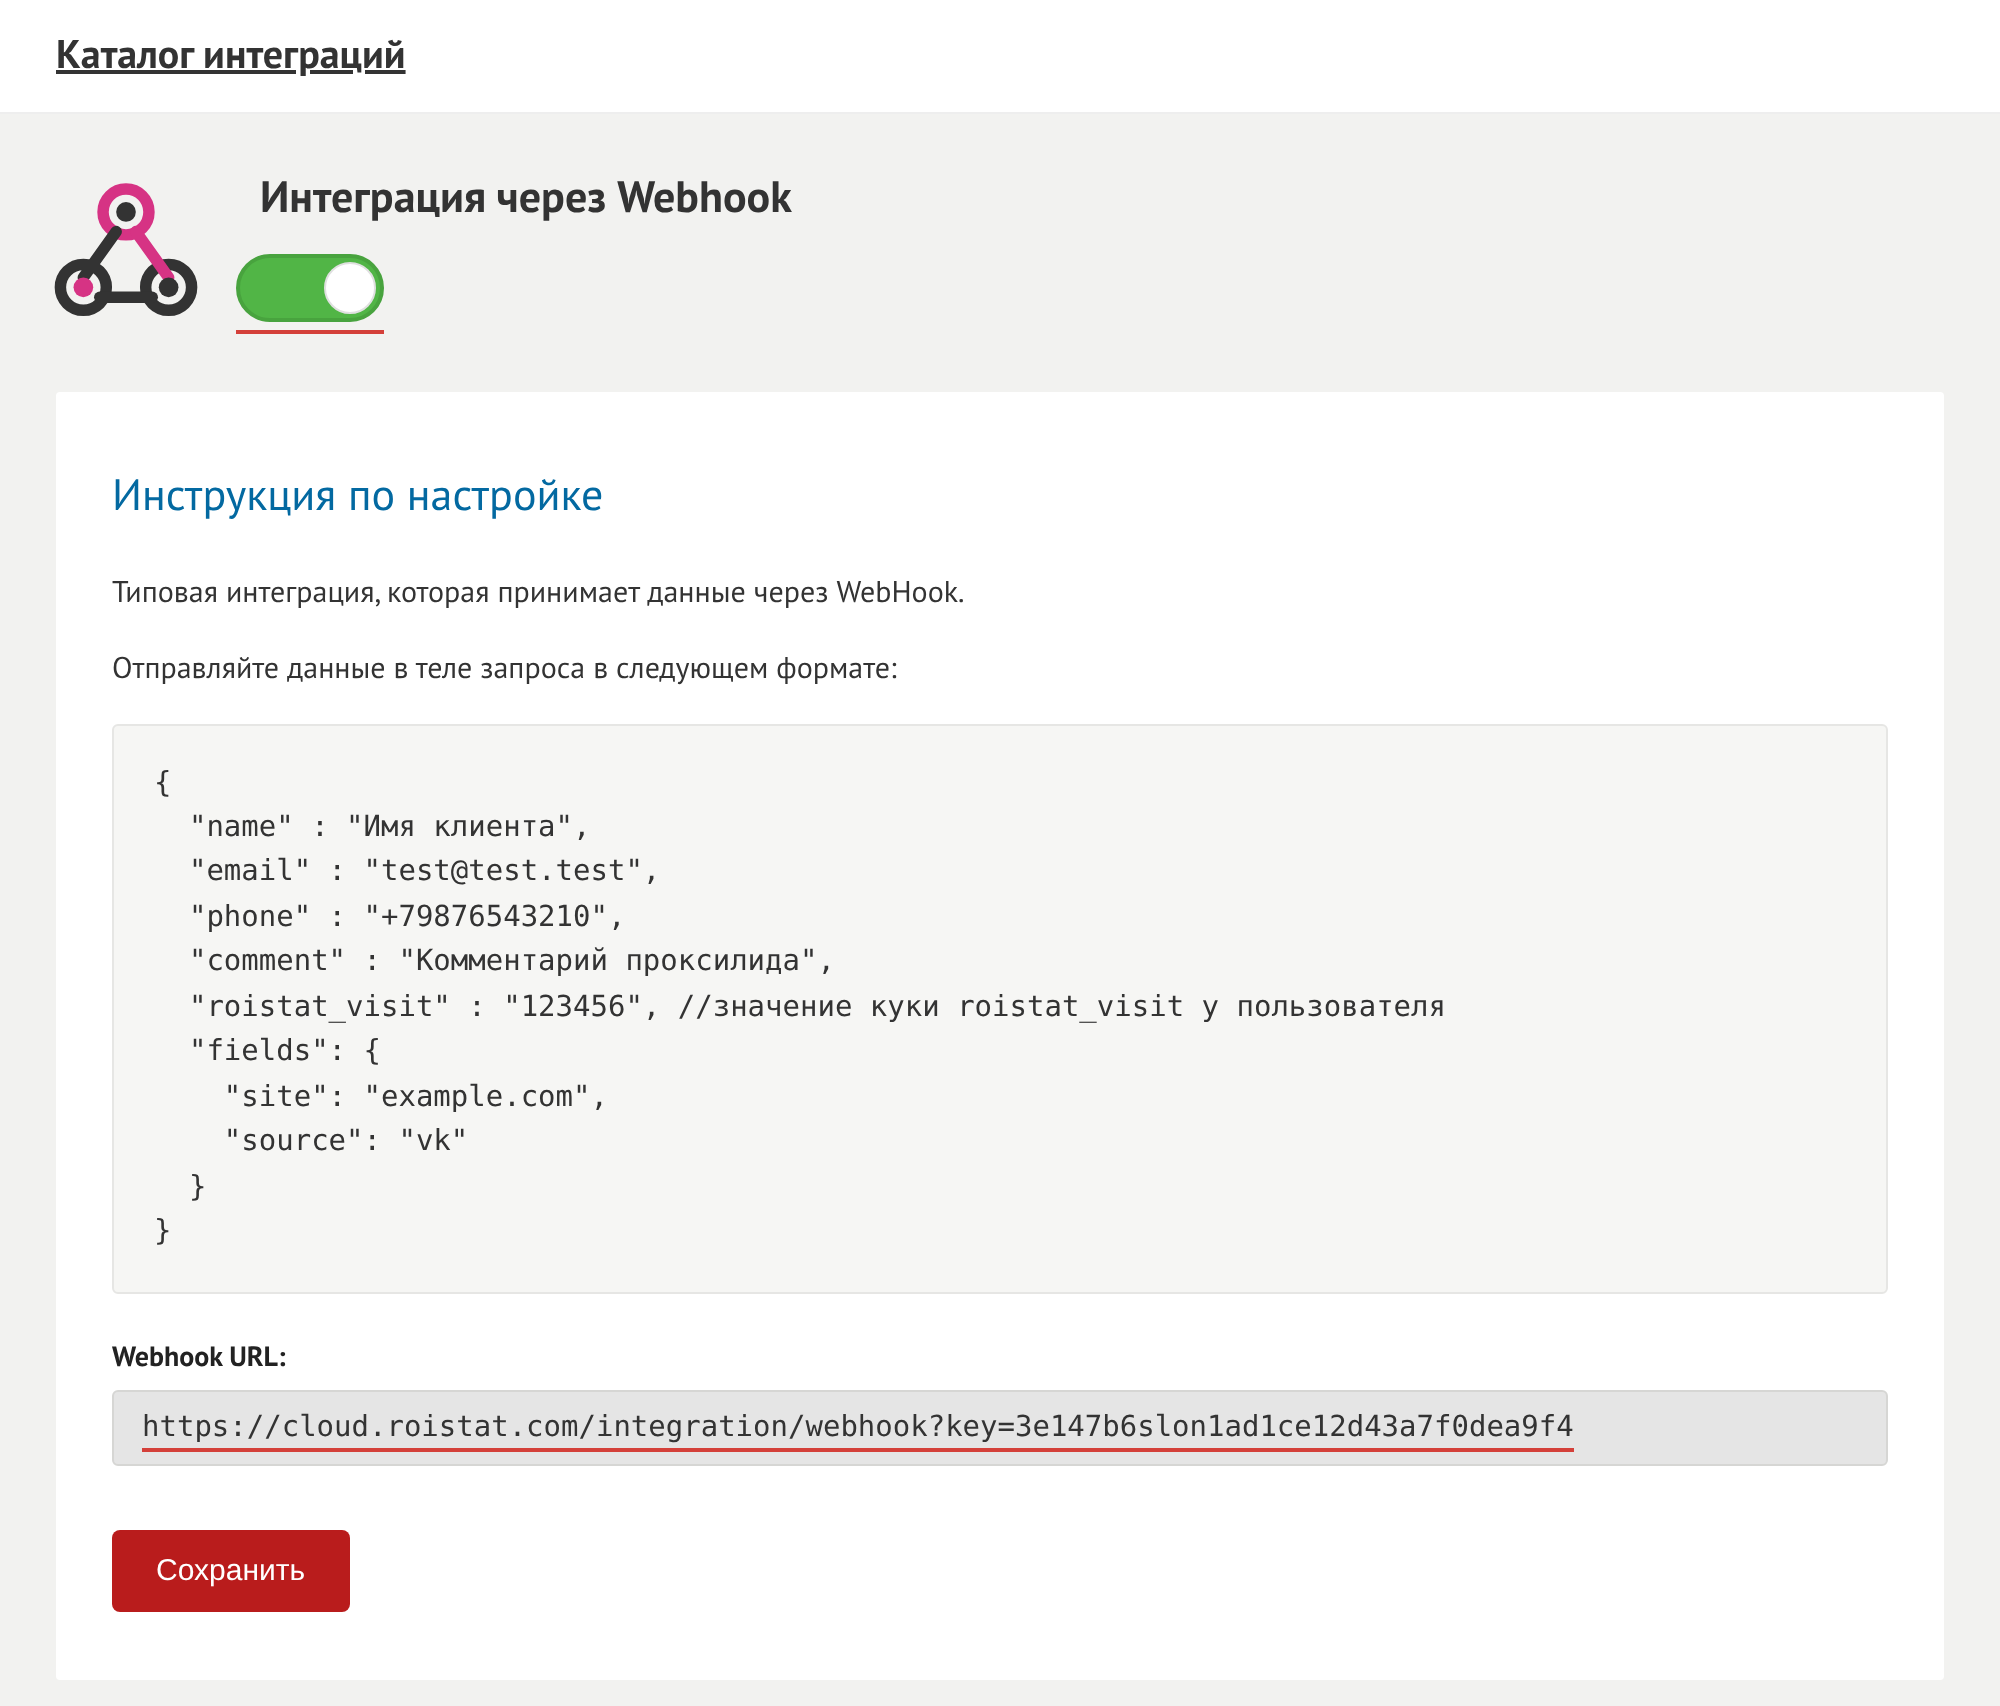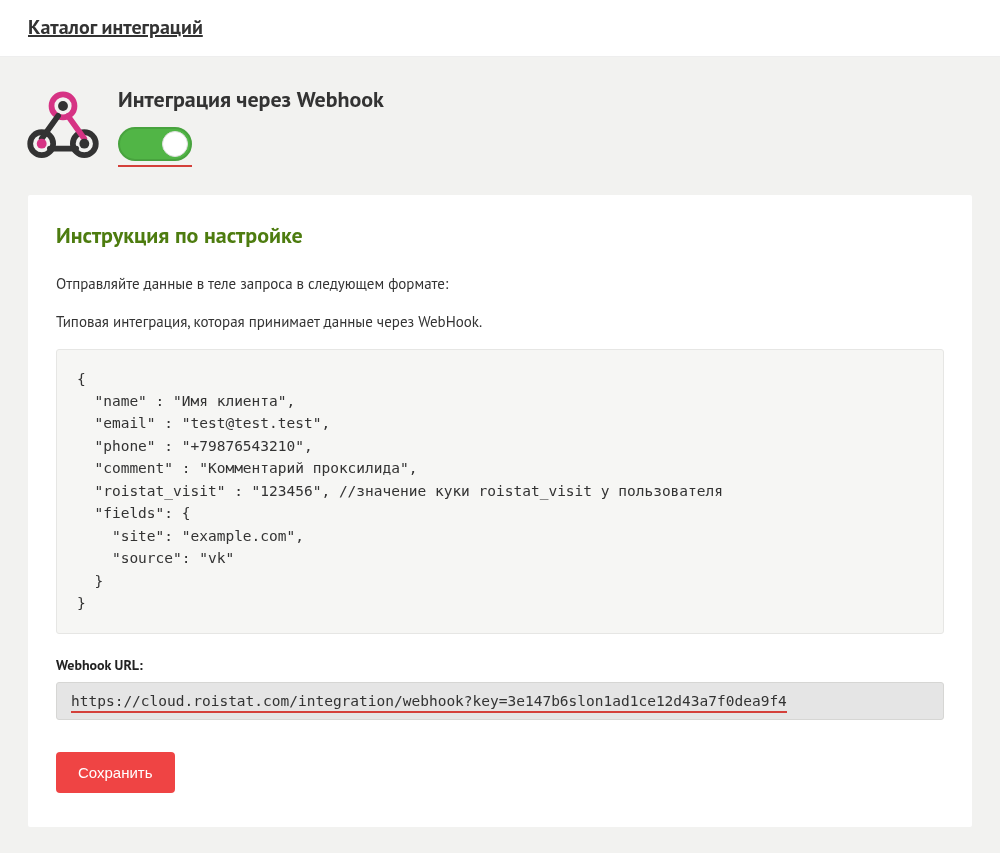--- a/index.html
+++ b/index.html
@@ -35,21 +35,21 @@
     height: 82px;
     position: relative;
     flex: 0 0 auto;
   }
   .logo-svg { width: 82px; height: 82px; }
   .header-text {
     padding-left: 14px;
     padding-top: 2px;
   }
   .header-text h2 {
-    margin: 0 0 14px 0;
+    margin: 0 0 14px 12px;
     font-size: 22px;
     font-weight: 700;
     color: #333;
     text-align: center;
   }
   .toggle-wrap {
     display: inline-block;
     border-bottom: 2px solid #d4403a;
     padding-bottom: 4px;
   }
@@ -72,24 +72,24 @@
     background: #fff;
     border: 1px solid #e0e0e0;
   }
   .card {
     background: #fff;
     margin: 0 28px;
     padding: 26px 28px 34px;
     border-radius: 2px;
   }
   .card h3 {
-    margin: 0 0 24px 0;
+    margin: 12px 0 24px 0;
     font-size: 22px;
-    font-weight: 700;
-    color: #4d7c0f;
+    font-weight: 400;
+    color: #0369a1;
   }
   .desc {
     margin: 0 0 16px 0;
     font-size: 15px;
     line-height: 1.45;
     color: #333;
   }
   .code-block {
     background: #f6f6f4;
     border: 1px solid #e6e6e4;
@@ -118,21 +118,21 @@
     font-size: 14.5px;
     color: #333;
     margin-bottom: 32px;
   }
   .url-underline {
     border-bottom: 2px solid #d4403a;
     padding-bottom: 2px;
   }
   .save-btn {
     display: inline-block;
-    background: #ef4444;
+    background: #b91c1c;
     color: #fff;
     border: none;
     border-radius: 4px;
     padding: 12px 22px;
     font-size: 15px;
     font-weight: 500;
     cursor: pointer;
   }
 </style>
 </head>
@@ -164,22 +164,22 @@
       <span class="toggle-wrap">
         <div class="toggle">
           <div class="toggle-knob"></div>
         </div>
       </span>
     </div>
   </div>
 
   <div class="card">
     <h3>Инструкция по настройке</h3>
+    <p class="desc">Типовая интеграция, которая принимает данные через WebHook.</p>
     <p class="desc">Отправляйте данные в теле запроса в следующем формате:</p>
-    <p class="desc">Типовая интеграция, которая принимает данные через WebHook.</p>
 
     <div class="code-block">{
   "name" : "Имя клиента",
   "email" : "test@test.test",
   "phone" : "+79876543210",
   "comment" : "Комментарий проксилида",
   "roistat_visit" : "123456", //значение куки roistat_visit у пользователя
   "fields": {
     "site": "example.com",
     "source": "vk"

